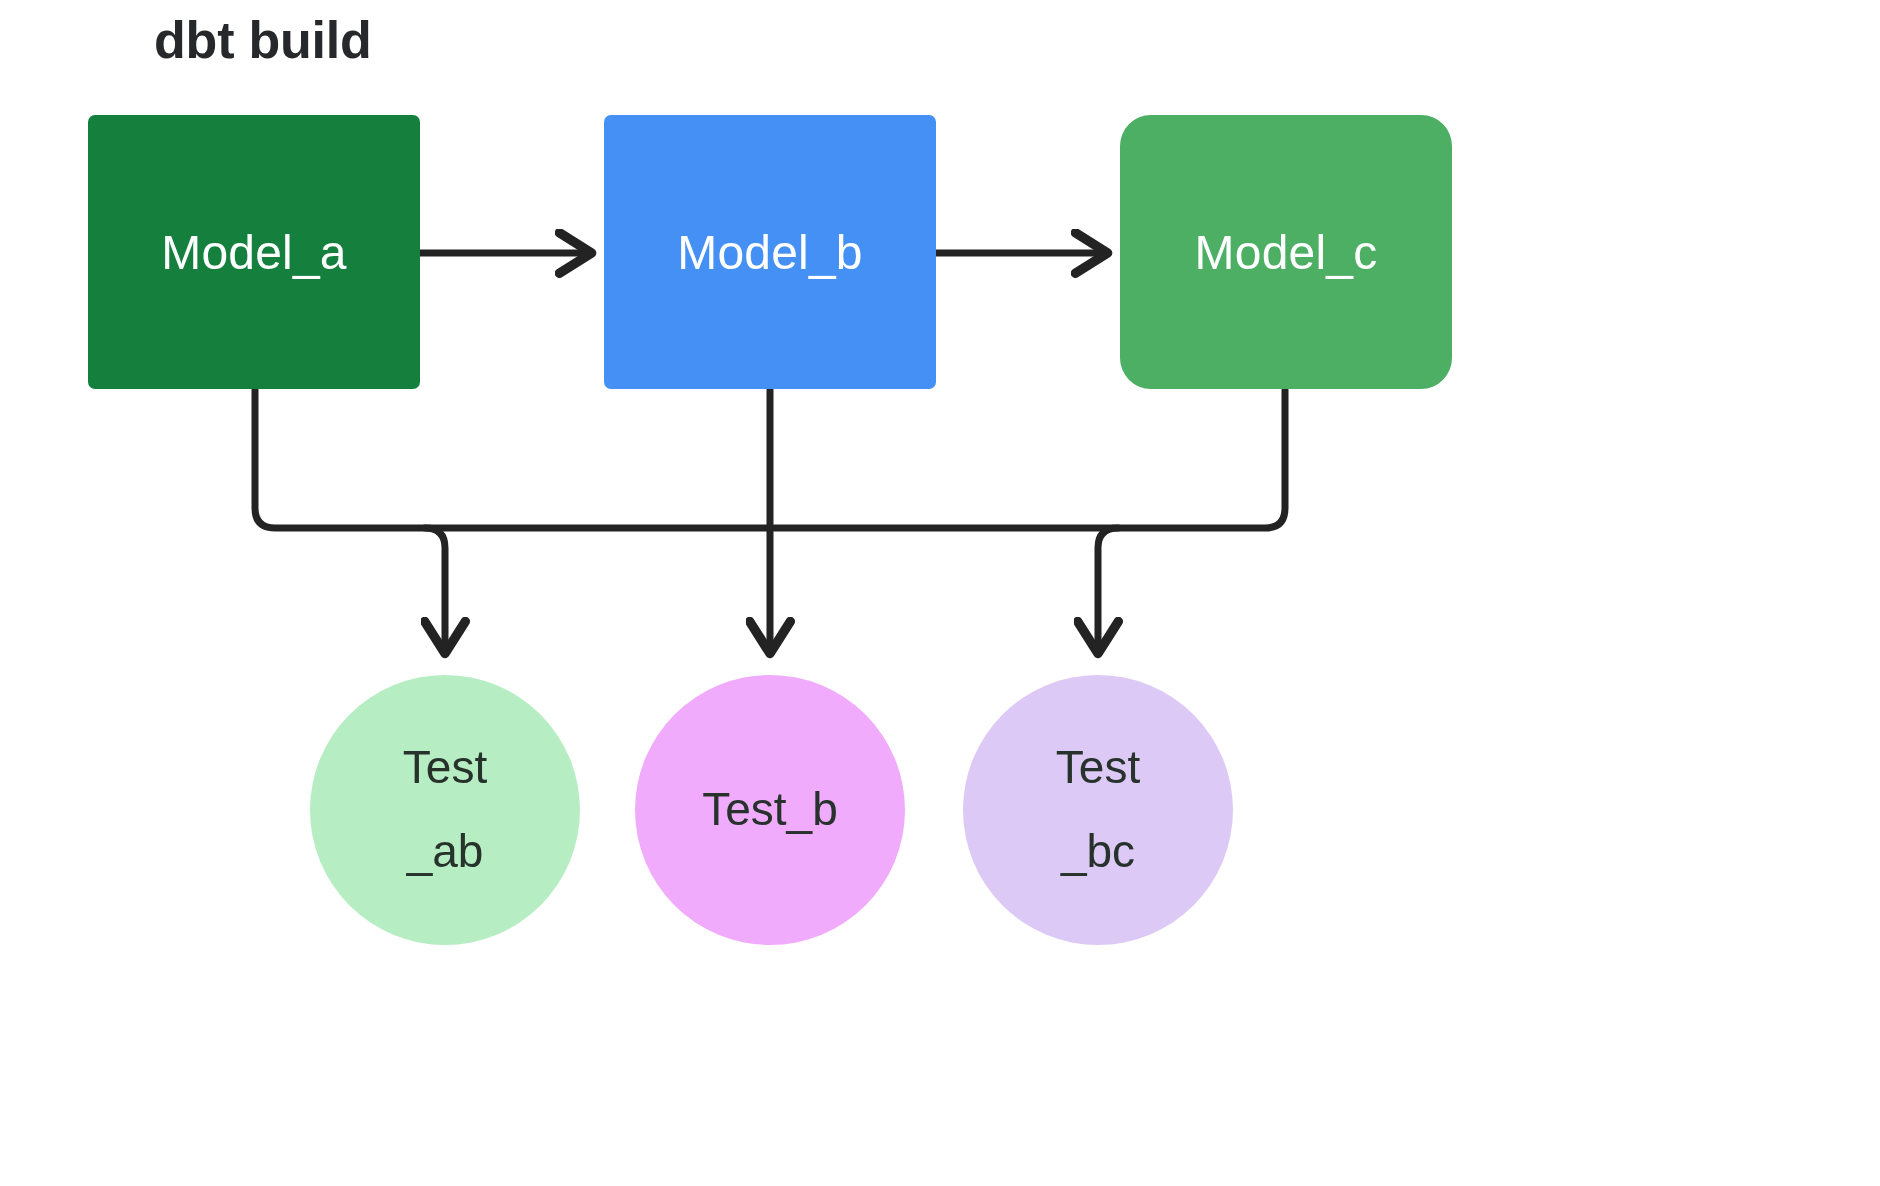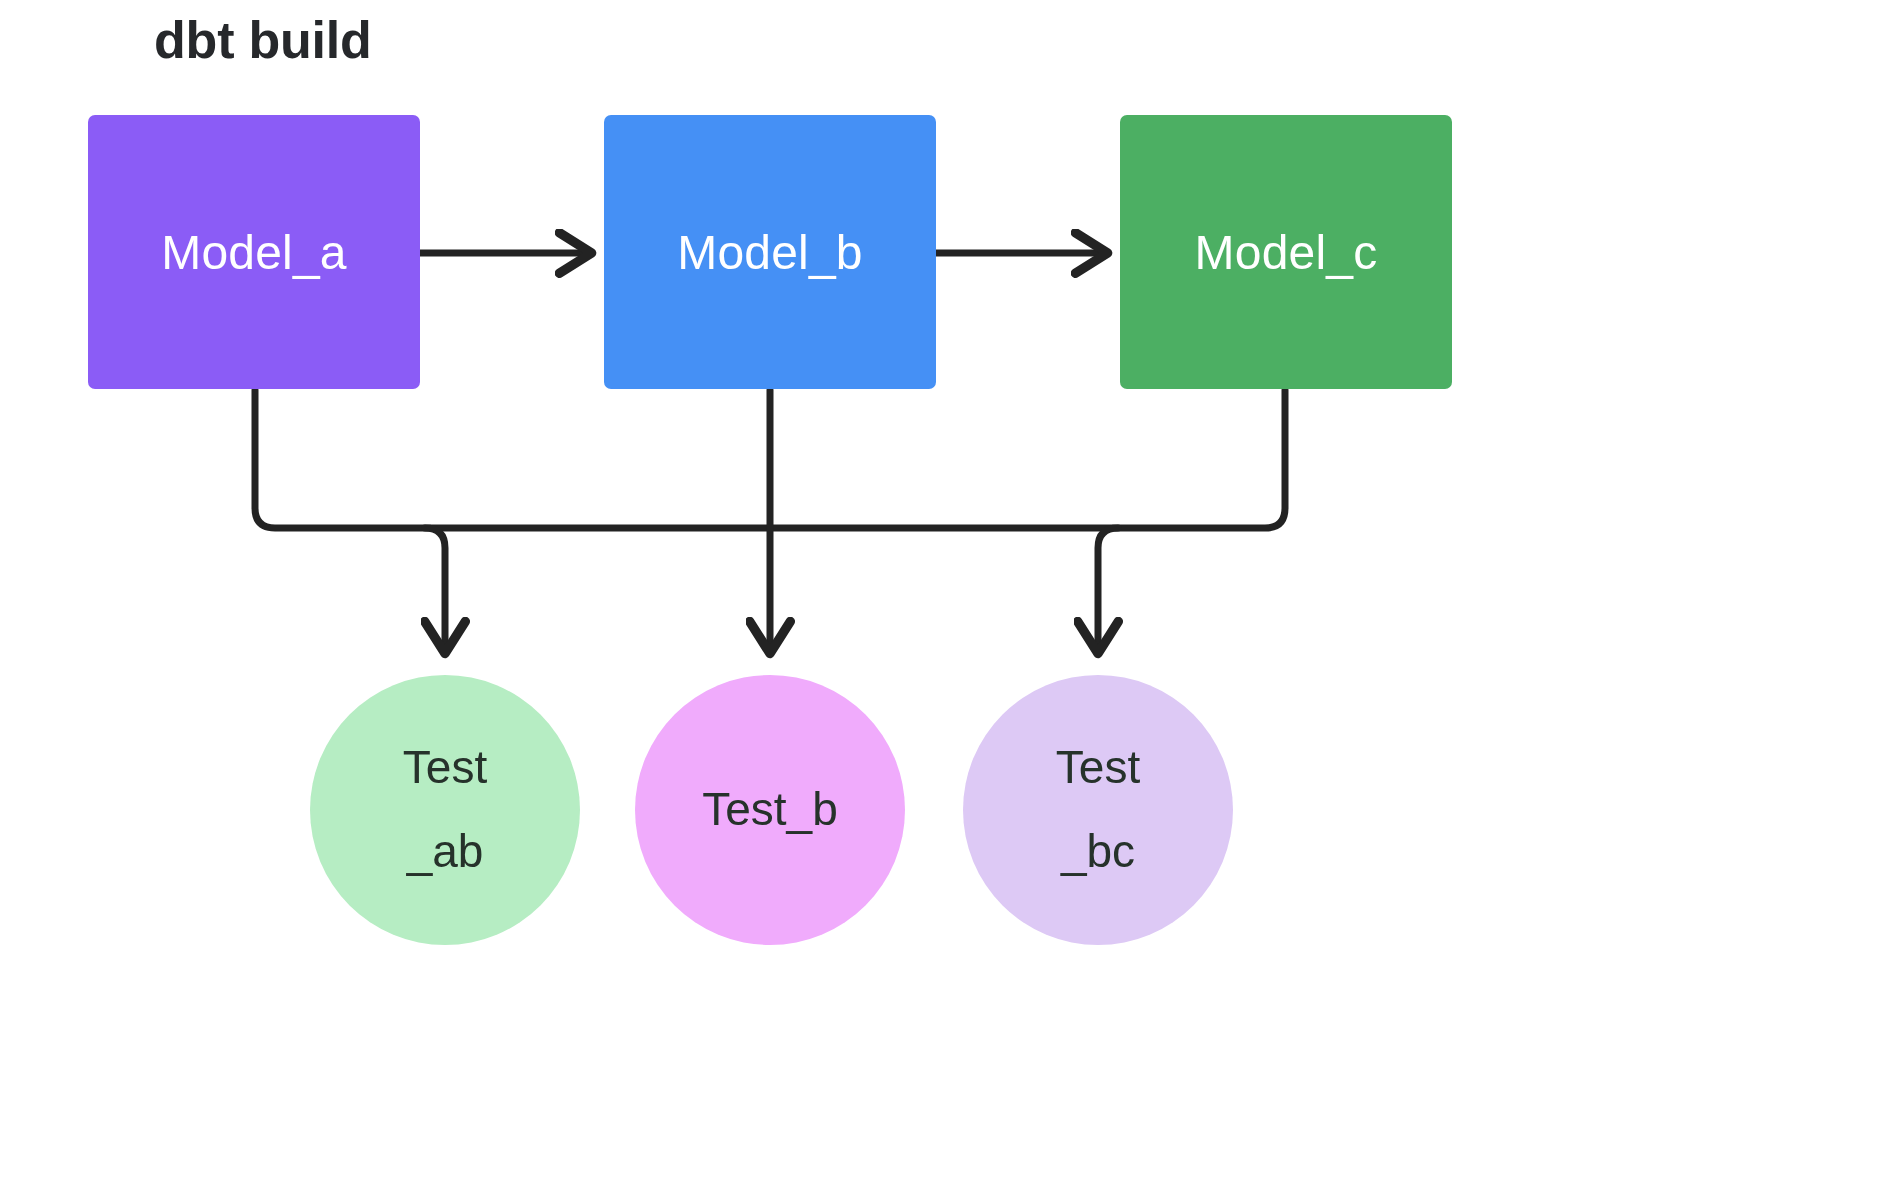--- a/index.html
+++ b/index.html
@@ -16,21 +16,21 @@
   }
   .node-box{
     position:absolute;width:332px;height:274px;top:115px;
     border-radius:7px;
     display:flex;align-items:center;justify-content:center;
     color:#ffffff;font-size:48px;font-weight:400;
     letter-spacing:0.2px;
   }
   #box-model-a{left:88px;}
   #box-model-b{left:604px;}
-  #box-model-c{left:1120px;}
+  #box-model-c{left:1120px;border-radius:31px;}
   .node-circle{
     position:absolute;width:270px;height:270px;top:675px;
     border-radius:50%;
     display:flex;align-items:center;justify-content:center;
     flex-direction:column;
     color:#26322B;font-size:46px;font-weight:400;
     line-height:1.82;text-align:center;
   }
   #circle-test-ab{left:310px;}
   #circle-test-b{left:635px;}
@@ -64,21 +64,21 @@
       <path d="M 1285 390 L 1285 508 Q 1285 528 1265 528 L 770 528"></path>
 
       <path d="M 770 390 L 770 648" marker-end="url(#arrowhead)"></path>
 
       <path d="M 425 528 Q 445 528 445 548 L 445 648" marker-end="url(#arrowhead)"></path>
 
       <path d="M 1118 528 Q 1098 528 1098 548 L 1098 648" marker-end="url(#arrowhead)"></path>
     </g>
   </svg>
 
-  <div class="node-box" id="box-model-a" style="background: #8b5cf6; color: rgb(255, 255, 255);">
+  <div class="node-box" id="box-model-a" style="background: #15803d; color: rgb(255, 255, 255);">
     <span>Model_a</span>
   </div>
 
   <div class="node-box" id="box-model-b" style="background: rgb(69, 144, 245); color: rgb(255, 255, 255);">
     <span>Model_b</span>
   </div>
 
   <div class="node-box" id="box-model-c" style="background: rgb(76, 175, 99); color: rgb(255, 255, 255);">
     <span>Model_c</span>
   </div>

